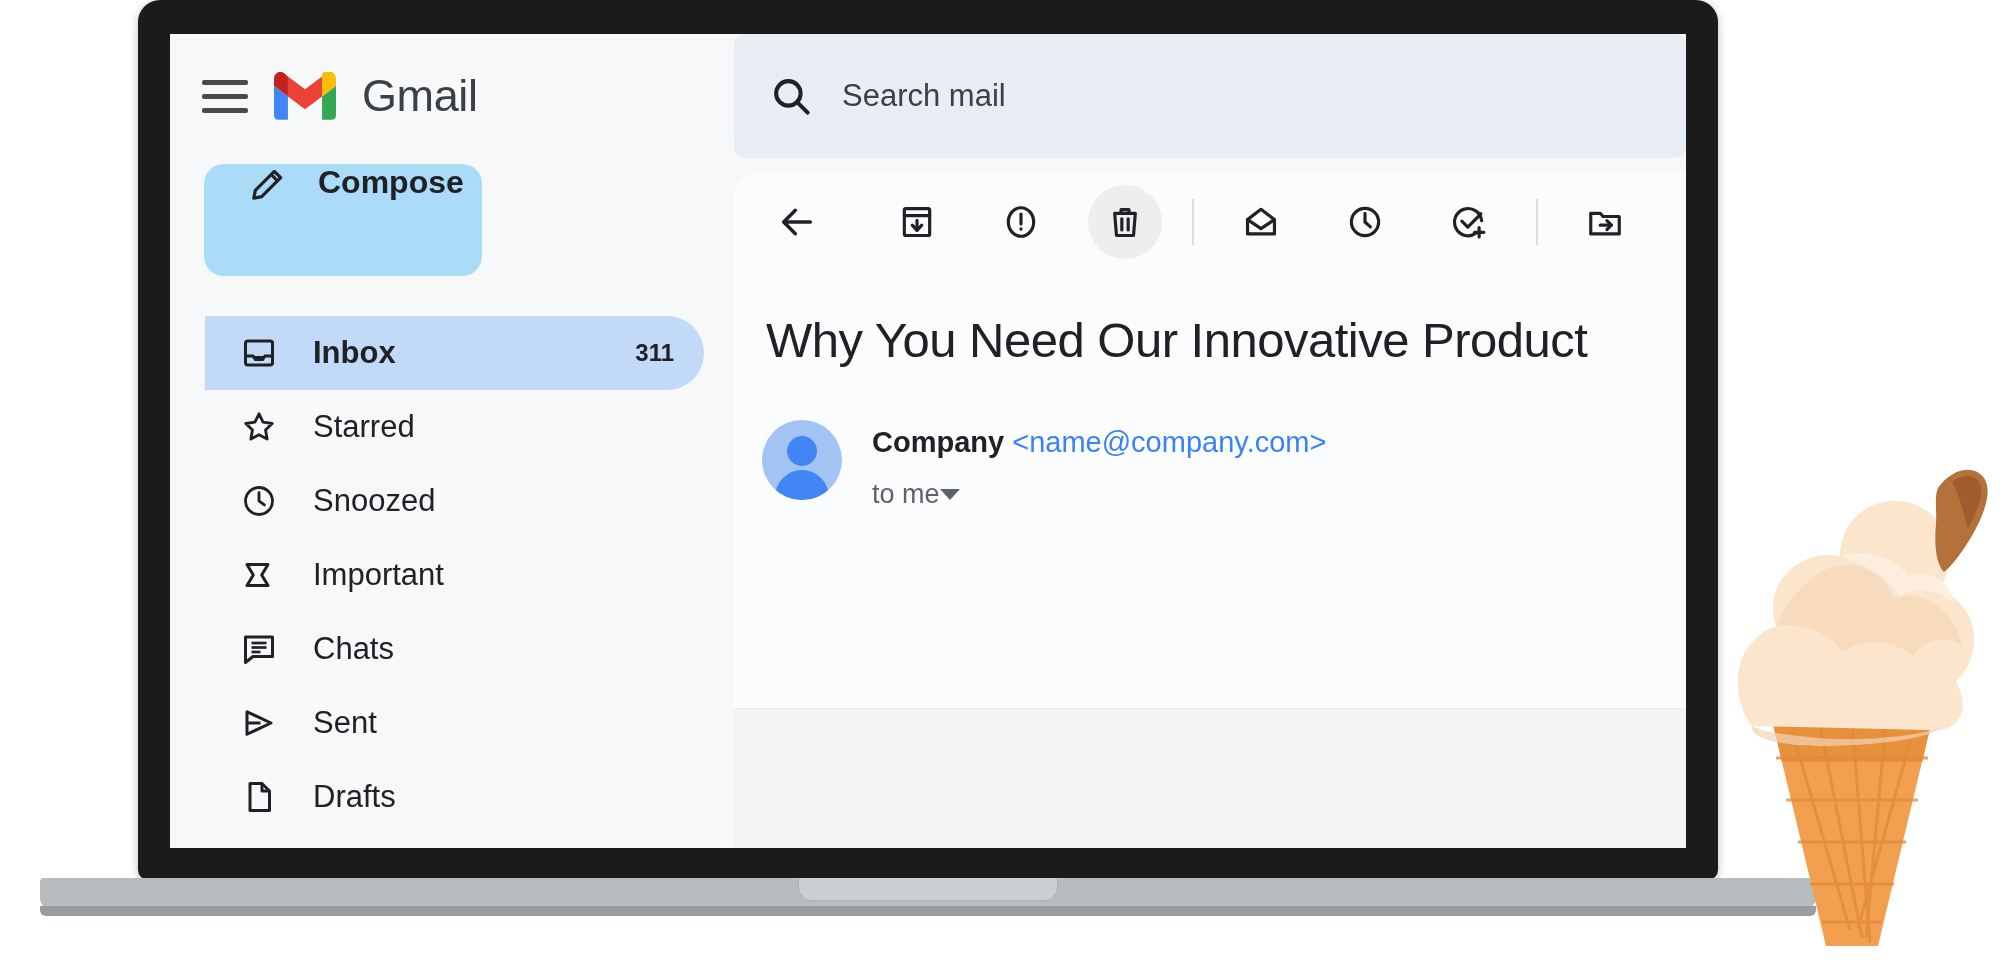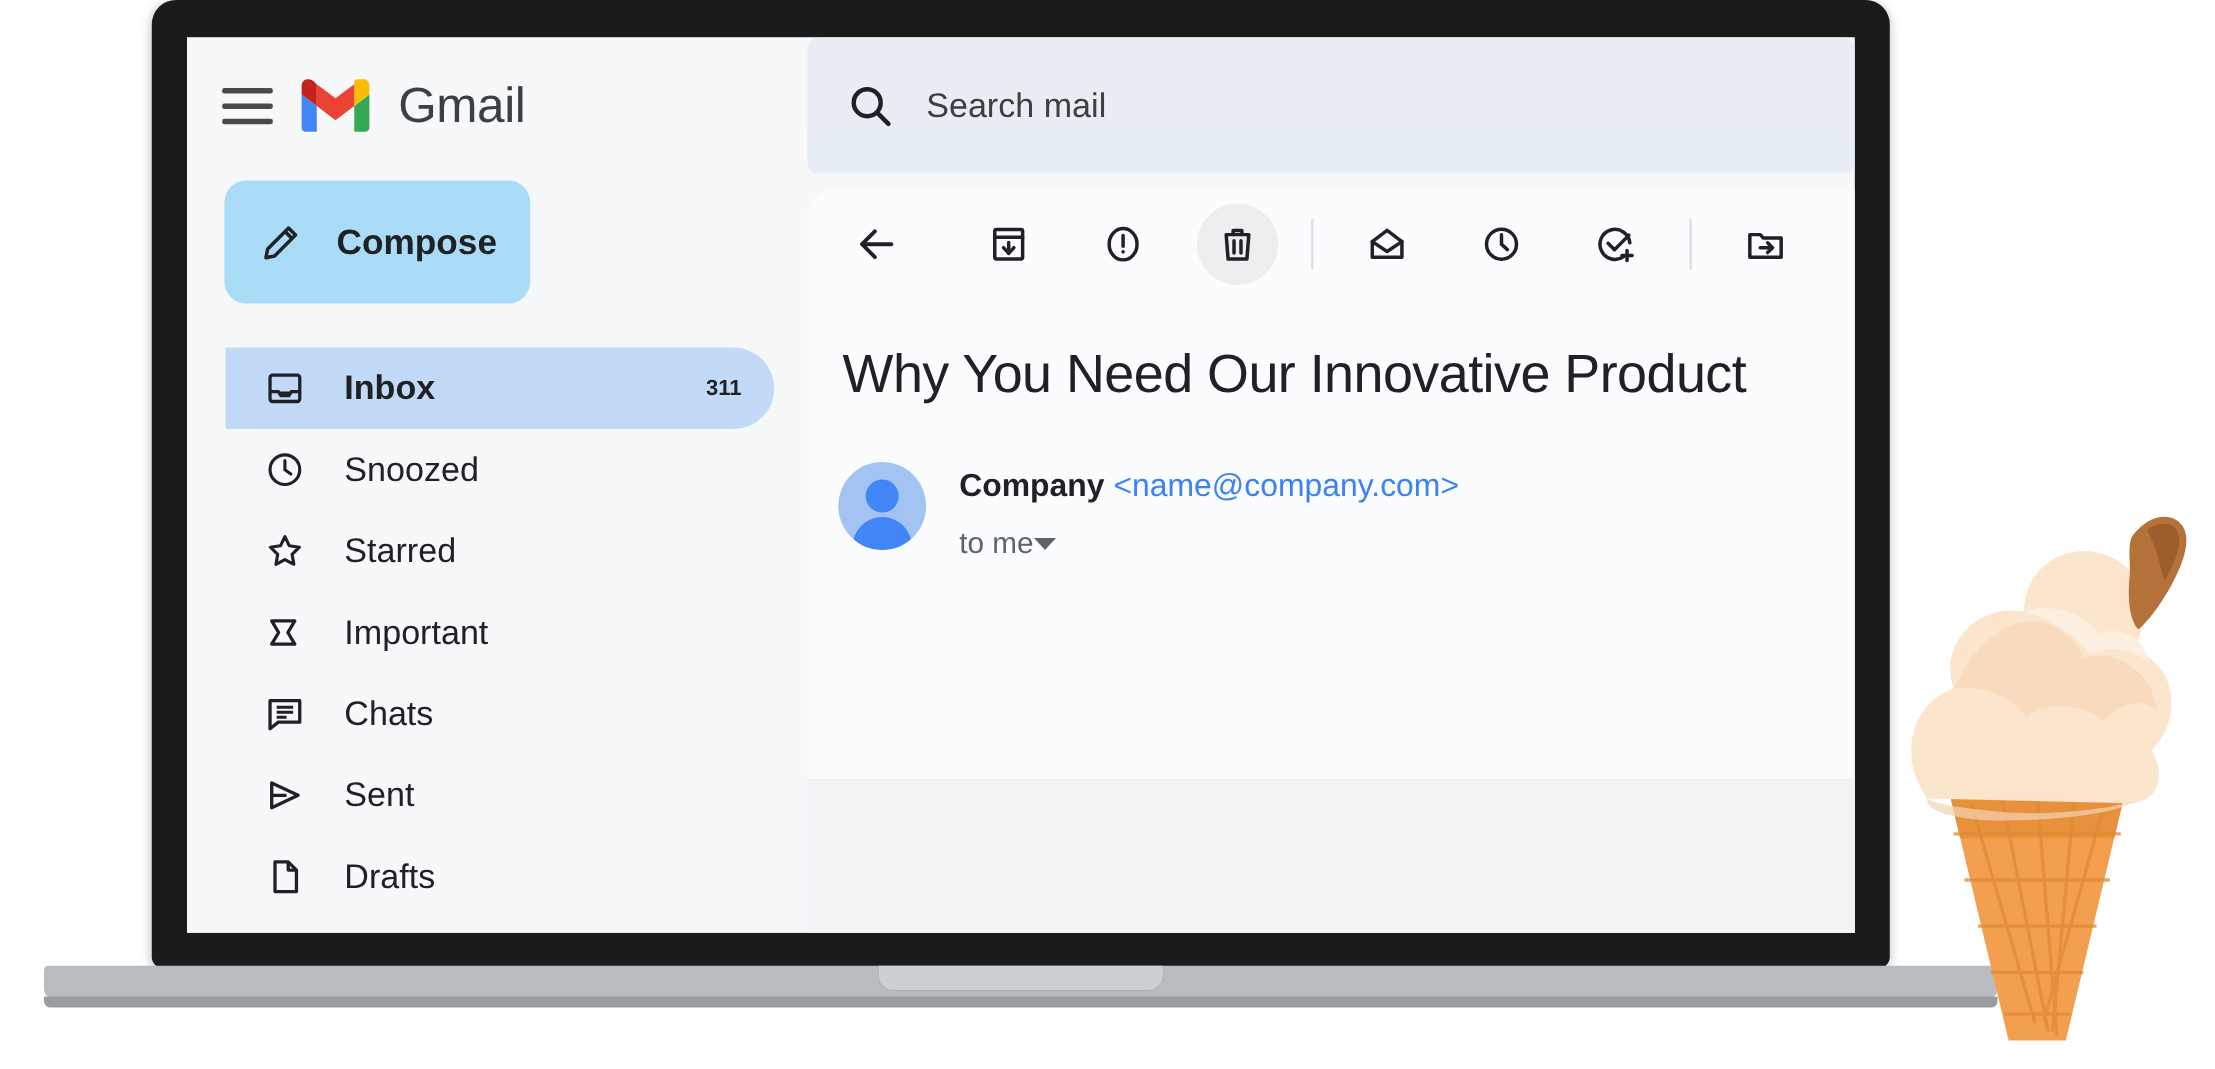--- a/index.html
+++ b/index.html
@@ -49,34 +49,34 @@
   .gm-search{flex:1;height:100%;display:flex;align-items:center;background:linear-gradient(180deg,#e9eef4 0%,#e7edf4 100%);padding-left:36px;box-sizing:border-box;gap:30px;border-radius:11px;}
   .gm-search svg{flex-shrink:0;}
   .gm-search-placeholder{font-size:31px;color:#3c4043;}
 
   .gm-body{flex:1;display:flex;min-height:0;}
 
   
   .gm-side{width:564px;flex-shrink:0;padding-top:6px;box-sizing:border-box;}
   .compose{
     margin:0 0 0 34px;width:278px;height:112px;border-radius:20px;
-    background:#aadcf8;display:flex;align-items:center;gap:30px;
-    padding-left:32px;box-sizing:border-box;cursor:pointer;
+    background:#aadcf8;display:flex;gap:30px;
+    padding-left:44px;box-sizing:border-box;cursor:pointer;
   }
   .compose-label{font-size:32px;font-weight:700;color:#202124;}
   .nav{margin-top:40px;margin-left:35px;}
   .nav-item{
     height:74px;display:flex;align-items:center;gap:34px;
     padding-left:34px;padding-right:30px;box-sizing:border-box;cursor:pointer;
     border-radius:0 38px 38px 0;margin-right:30px;
   }
   .nav-item.active{background:#c2daf8;}
   .nav-label{font-size:31px;color:#202124;flex:1;}
   .nav-item.active .nav-label{font-weight:700;}
-  .nav-count{font-size:20px;font-weight:700;color:#202124;}
+  .nav-count{font-size:24px;font-weight:700;color:#202124;}
   .nav-ico{width:40px;height:40px;display:flex;align-items:center;justify-content:center;flex-shrink:0;}
 
   
   .gm-main{flex:1;min-width:0;position:relative;background:#f6f8fa;padding:14px 0 0 0;box-sizing:border-box;}
   .card{
     position:absolute;left:0;right:-40px;top:14px;bottom:-40px;
     background:#fbfcfd;border-radius:26px 0 0 0;
   }
   .toolbar{height:100px;display:flex;align-items:center;padding-left:26px;box-sizing:border-box;}
   .tb-btn{
@@ -170,35 +170,35 @@
                     <path d="M3 14h5l1.6 2.4h4.8L16 14h5" fill="#202124" stroke="none"></path>
                     <path d="M3 14h5l1.6 2.4h4.8L16 14h5"></path>
                   </svg>
                 </span>
                 <span class="nav-label">Inbox</span>
                 <span class="nav-count">311</span>
               </div>
 
               <div class="nav-item">
                 <span class="nav-ico">
+                  <svg width="36" height="36" viewBox="0 0 24 24" fill="none" stroke="#202124" stroke-width="1.9" stroke-linejoin="round">
+                    <path d="M12 3.2l2.7 5.6 6.1.85-4.45 4.3 1.07 6.05L12 17.2l-5.42 2.8 1.07-6.05L3.2 9.65l6.1-.85z"></path>
+                  </svg>
+                </span>
+                <span class="nav-label">Starred</span>
+              </div>
+
+              <div class="nav-item">
+                <span class="nav-ico">
                   <svg width="36" height="36" viewBox="0 0 24 24" fill="none" stroke="#202124" stroke-width="1.9" stroke-linecap="round">
                     <circle cx="12" cy="12" r="9"></circle>
                       <path d="M12 6.5V12l3.6 2.6"></path>
                   </svg>
                 </span>
                 <span class="nav-label">Snoozed</span>
-              </div>
-
-              <div class="nav-item">
-                <span class="nav-ico">
-                  <svg width="36" height="36" viewBox="0 0 24 24" fill="none" stroke="#202124" stroke-width="1.9" stroke-linejoin="round">
-                    <path d="M12 3.2l2.7 5.6 6.1.85-4.45 4.3 1.07 6.05L12 17.2l-5.42 2.8 1.07-6.05L3.2 9.65l6.1-.85z"></path>
-                  </svg>
-                </span>
-                <span class="nav-label">Starred</span>
               </div>
 
               <div class="nav-item">
                 <span class="nav-ico">
                   <svg width="36" height="36" viewBox="0 0 24 24" fill="none" stroke="#202124" stroke-width="2" stroke-linejoin="round">
                     <path d="M4 5h14l-4.2 7 4.2 7H4l4.2-7z"></path>
                   </svg>
                 </span>
                 <span class="nav-label">Important</span>
               </div>

